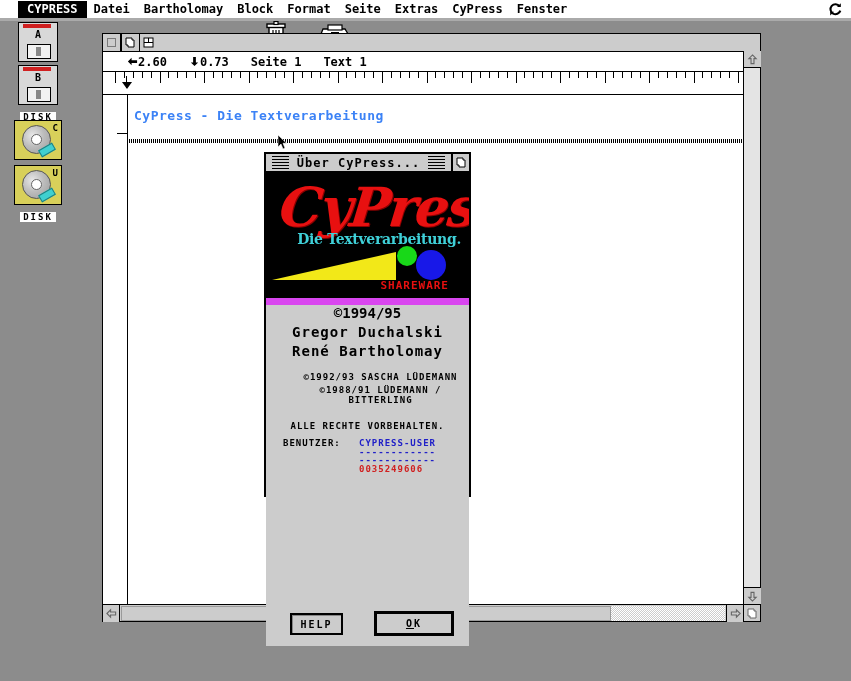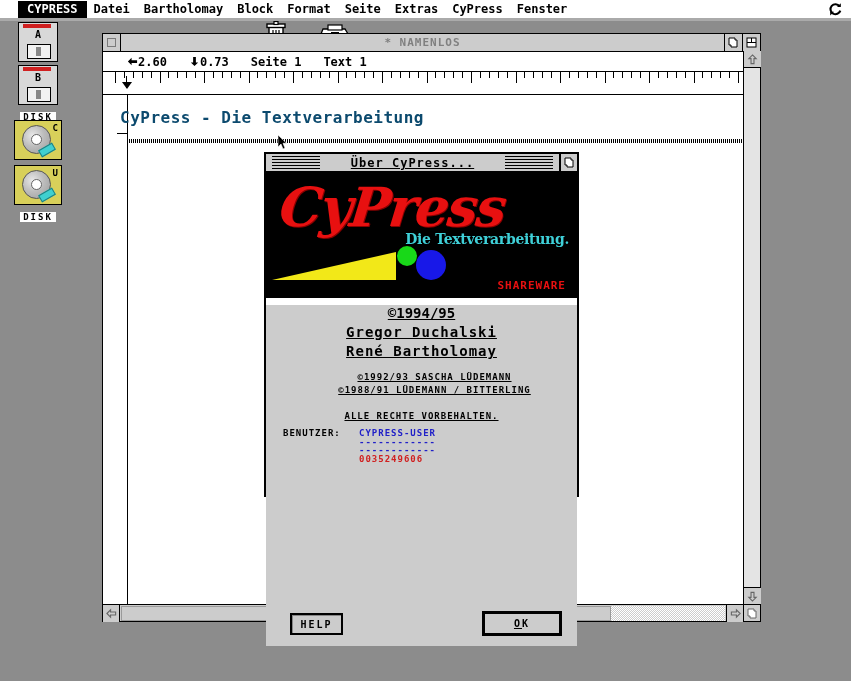--- a/index.html
+++ b/index.html
@@ -101,21 +101,21 @@
   .tick{position:absolute;top:0;width:1px;background:#000;}
   .tick.major{height:11px;}
   .tick.minor{height:6px;}
   .marker{position:absolute;width:0;height:0;border-left:5px solid transparent;border-right:5px solid transparent;border-top:7px solid #000;top:10px;}
   .marker-left{position:absolute;top:4px;width:1px;height:12px;background:#000;}
   .page-area{
     position:absolute;left:0;top:60px;right:17px;bottom:17px;background:#ffffff;
     border-top:1px solid #000;box-sizing:border-box;overflow:hidden;
   }
   .doc-text{
-    position:absolute;left:17px;top:13px;font-size:16px;font-weight:bold;color:#0c4a6e;
+    position:absolute;left:31px;top:13px;font-size:13px;font-weight:bold;color:#3b82f6;
     white-space:nowrap;letter-spacing:0.5px;
   }
   .doc-rule{position:absolute;left:24px;top:44px;right:0;height:4px;
     background:repeating-linear-gradient(90deg,#000 0,#000 1px,#fff 1px,#fff 2px);}
   .doc-leftbar{position:absolute;left:24px;top:0;width:1px;bottom:0;background:#000;}
   .doc-tickmark{position:absolute;left:14px;top:38px;width:10px;height:1px;background:#000;}
 
   
   .vscroll{position:absolute;right:0;top:17px;bottom:17px;width:17px;background:#cccccc;border-left:1px solid #000;box-sizing:border-box;}
   .vtrack{position:absolute;left:0;right:0;top:17px;bottom:17px;background:#e4e4e4;}
@@ -137,22 +137,22 @@
     background:repeating-conic-gradient(#ffffff 0 25%, #cccccc 0 50%) 0 0/2px 2px;
   }
   .sizer{
     position:absolute;right:0;bottom:0;width:17px;height:17px;background:#cccccc;
     border-left:1px solid #000;border-top:1px solid #000;box-sizing:border-box;
     display:flex;align-items:center;justify-content:center;
   }
 
   
   .dlg{
-    position:absolute;left:264px;top:152px;width:315px;height:345px;
-    background:#ffffff;border:2px solid #000;box-sizing:border-box;text-decoration:underline;
+    position:absolute;left:264px;top:152px;width:207px;height:345px;
+    background:#d946ef;border:2px solid #000;box-sizing:border-box;
   }
   .dlg-title{
     height:17px;background:#cccccc;border-bottom:2px solid #000;display:flex;align-items:stretch;
   }
   .dlg-title-bar{
     flex:1;display:flex;align-items:center;justify-content:center;position:relative;overflow:hidden;
   }
   .stripes{
     position:absolute;top:2px;bottom:2px;width:48px;
     background:repeating-linear-gradient(180deg,#000 0,#000 1px,#cccccc 1px,#cccccc 3px);
@@ -184,21 +184,21 @@
     font-weight:bold;font-size:14px;color:#3fd0d8;letter-spacing:-0.3px;
   }
   .logo-wedge{
     position:absolute;left:6px;bottom:18px;width:124px;height:28px;
     background:#f2e818;
     clip-path:polygon(0 100%,100% 0,100% 100%);
   }
   .logo-dot-green{position:absolute;left:131px;bottom:32px;width:20px;height:20px;border-radius:50%;background:#18d818;}
   .logo-dot-blue{position:absolute;left:150px;bottom:18px;width:30px;height:30px;border-radius:50%;background:#1818e8;}
   .logo-shareware{
-    position:absolute;right:11px;bottom:6px;font-size:11px;font-weight:bold;color:#e81010;letter-spacing:1px;
+    position:absolute;right:20px;bottom:6px;font-size:11px;font-weight:bold;color:#e81010;letter-spacing:1px;
     font-family:"DejaVu Sans Mono",monospace;
   }
   .dlg-body{position:relative;background:#cccccc;height:100%;}
   .c-line{text-align:center;color:#000;}
   .l-copy{font-size:14px;font-weight:bold;margin-top:7px;letter-spacing:0px;}
   .l-name{font-size:14px;font-weight:bold;margin-top:3px;letter-spacing:1px;}
   .l-small{font-size:9px;font-weight:bold;letter-spacing:1px;margin-top:3px;margin-left:26px;}
   .l-small.first{margin-top:13px;}
   .l-version{font-size:9px;font-weight:bold;letter-spacing:1px;margin-top:14px;}
   .l-rights{font-size:9px;font-weight:bold;letter-spacing:1px;margin-top:16px;}
@@ -303,21 +303,20 @@
   </div>
 
   <div class="win">
 
     <div class="win-title">
       <div class="gadget">
         <svg width="9" height="9" viewBox="0 0 9 9">
             <rect x="0.5" y="0.5" width="8" height="8" fill="#cccccc" stroke="#7a7a7a"></rect>
           </svg>
       </div>
-      <div class="win-title-text">* NAMENLOS</div>
       <div class="gadget right">
         <svg width="11" height="11" viewBox="0 0 11 11">
           <path d="M1 1 h6 v2 h2 v7 h-6 v-2 h-2 z" fill="#fff" stroke="#000" stroke-width="1"></path>
         </svg>
       </div>
       <div class="gadget right">
         <svg width="11" height="11" viewBox="0 0 11 11">
           <rect x="1" y="1" width="9" height="9" fill="#fff" stroke="#000"></rect>
           <line x1="1" y1="5.5" x2="10" y2="5.5" stroke="#000"></line>
           <line x1="5.5" y1="1" x2="5.5" y2="5.5" stroke="#000"></line>

